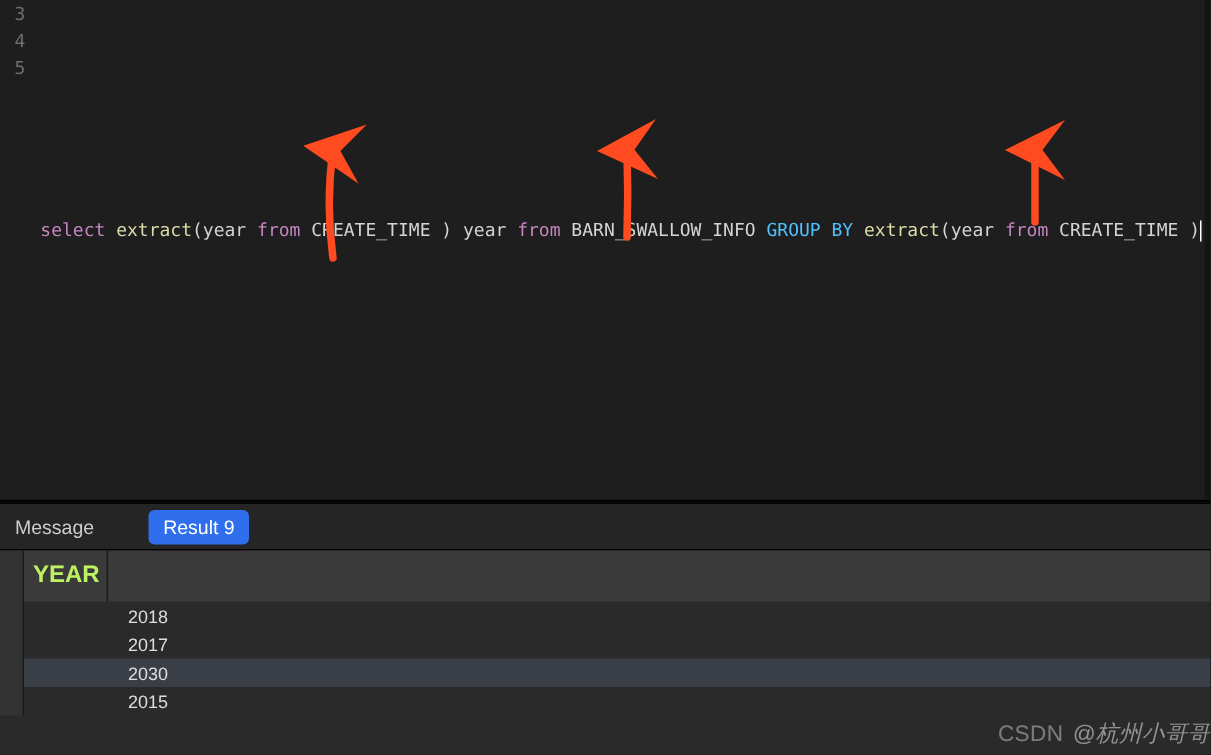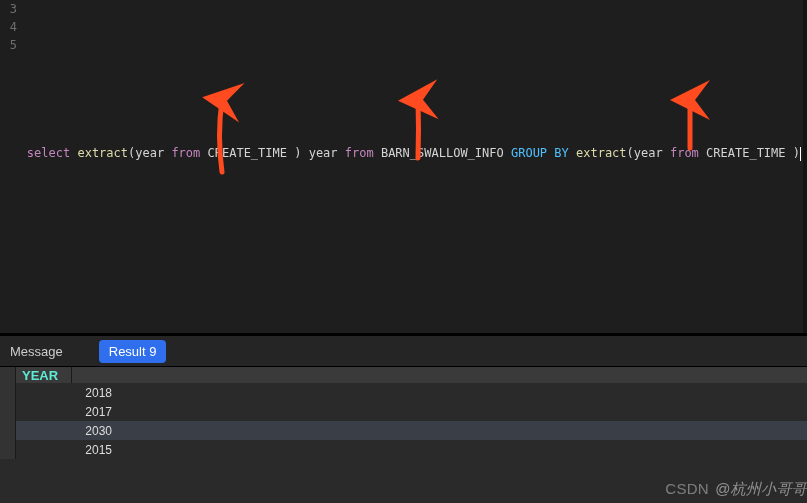--- a/index.html
+++ b/index.html
@@ -12,21 +12,21 @@
   .kw1 { color: #c586c0; }  
   .kw2 { color: #dcdcaa; }  
   .kw3 { color: #4fc1ff; }  
   .txt { color: #d4d4d4; }
   .cursor { display: inline-block; width: 1px; height: 14px; background: #fff; vertical-align: middle; }
   .arrows { position: absolute; top: 50px; left: 0; pointer-events: none; }
   .tabs { display: flex; justify-content: flex-start; align-items: center; height: 32px; background: #252526; border-top: 1px solid #000; border-bottom: 1px solid #000; gap: 26px; }
   .tab { font-family: -apple-system, Helvetica, Arial, sans-serif; font-size: 13px; color: #ccc; padding: 4px 10px; border-radius: 4px; cursor: pointer; }
   .tab.active { background: #2f6fed; color: #fff; }
   .grid { height: 138px; background: #2a2a2a; overflow: hidden; position: relative; }
-  .grid-head { display: flex; background: #3a3a3a; height: 16px; align-items: center; font-family: -apple-system, Helvetica, Arial, sans-serif; font-size: 13px; font-weight: 600; color: #5eead4; }
+  .grid-head { display: flex; background: #3a3a3a; height: 34px; align-items: center; font-family: -apple-system, Helvetica, Arial, sans-serif; font-size: 16px; font-weight: 600; color: #bef264; }
   .rownum-col { width: 16px; border-right: 1px solid #1a1a1a; height: 100%; background: #333; }
   .year-col { width: 56px; padding-left: 6px; border-right: 1px solid #1a1a1a; height: 100%; display: flex; align-items: center; }
   .grid-body .row { display: flex; height: 19px; align-items: center; font-family: -apple-system, Helvetica, Arial, sans-serif; font-size: 12px; color: #ddd; gap: 46px; }
   .grid-body .row .cell { width: 56px; text-align: right; padding-right: 6px; }
   .grid-body .row .rn { width: 16px; background: #333; height: 100%; border-right: 1px solid #1a1a1a; }
   .grid-body .row.sel { background: #3a3f47; }
   .watermark { position: absolute; right: 0; bottom: 6px; font-family: -apple-system, Helvetica, Arial, sans-serif; font-size: 15px; color: rgba(230,230,230,0.55); letter-spacing: .3px; font-style: italic; pointer-events: none; }
   .wm1 { font-style: normal; margin-right: 6px; opacity: .8; }
   .divider { height: 0; border-top: 2px solid #000; }
   .scroll-edge { position:absolute; right:0; top:0; width:4px; height:333px; background:#141414; }

